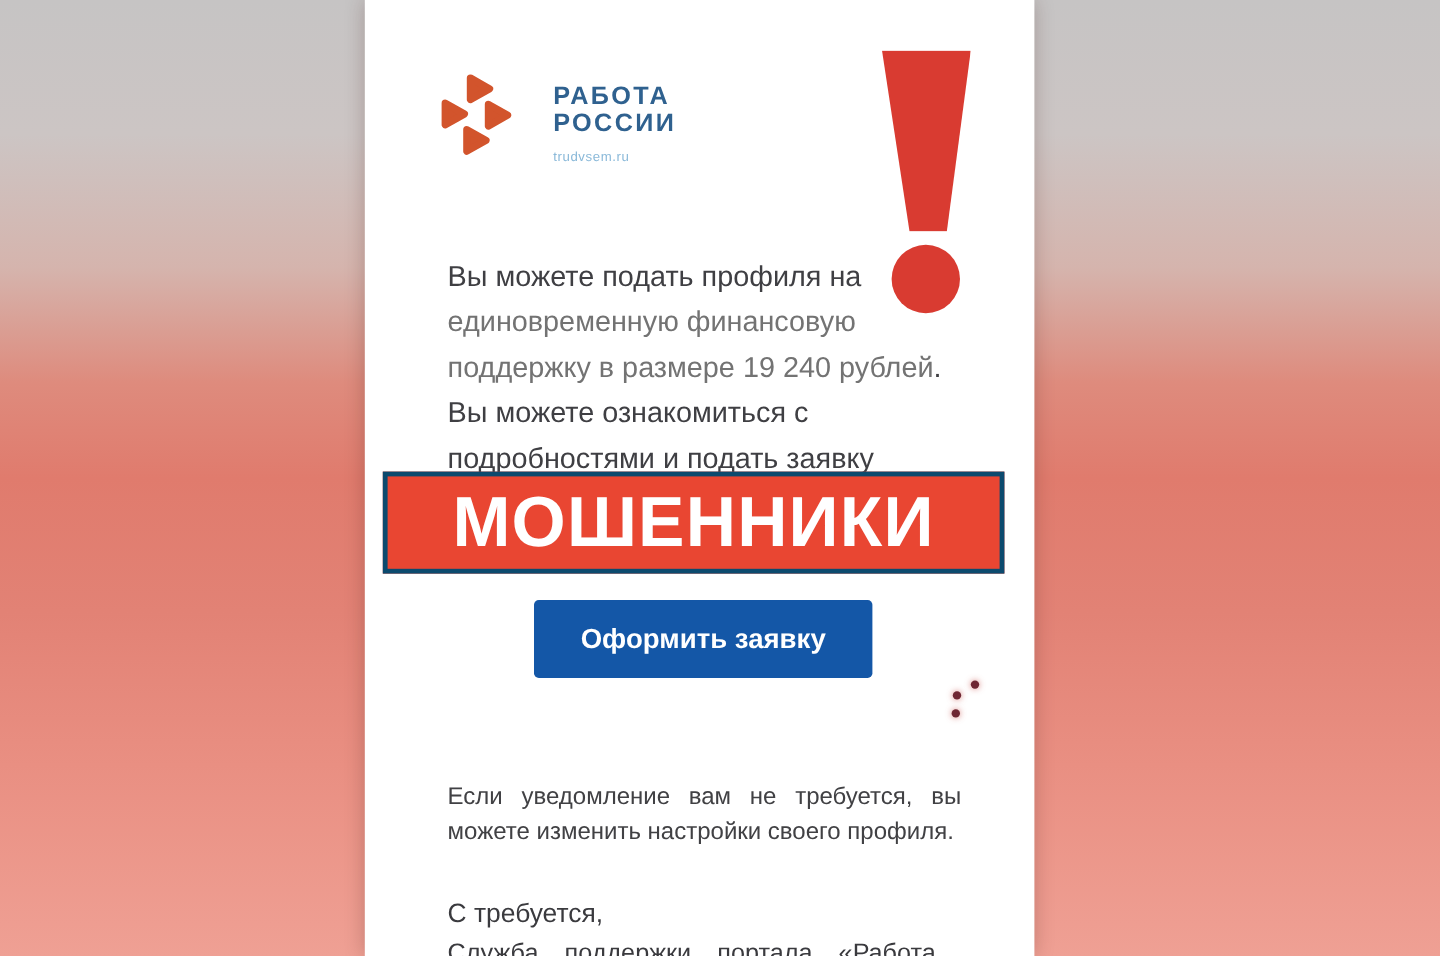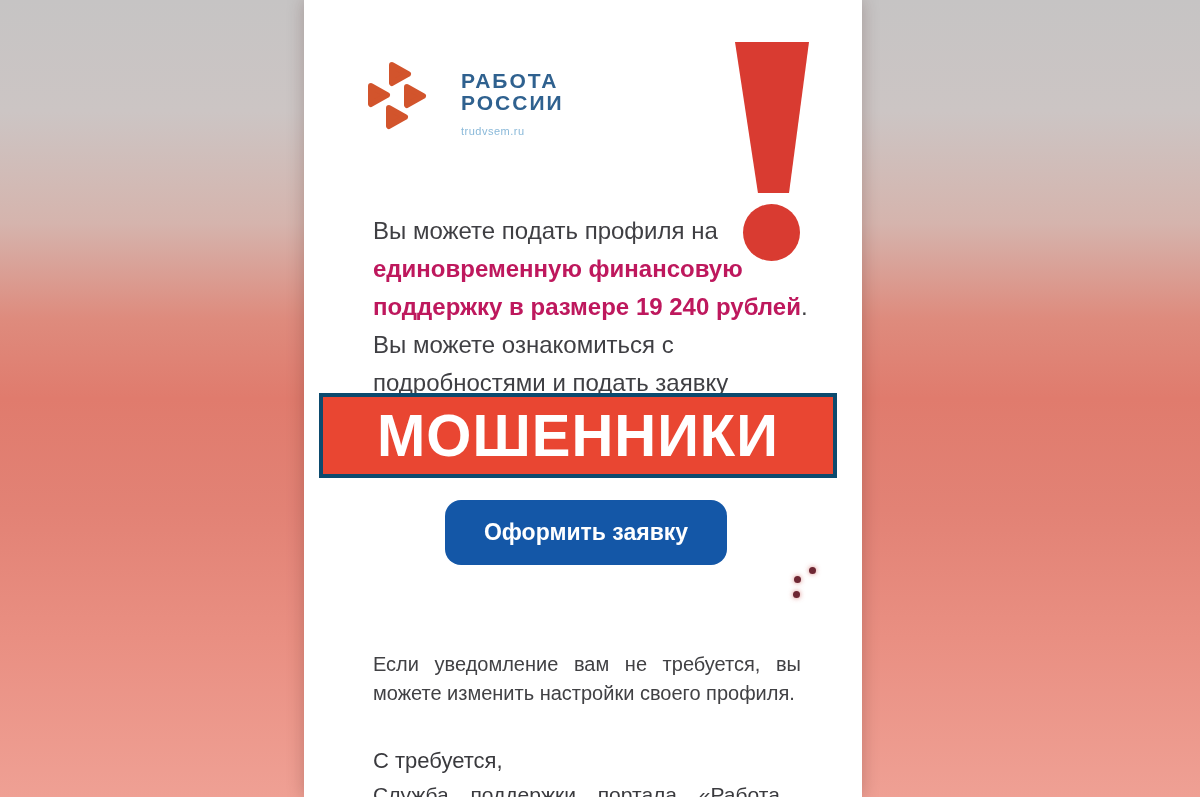--- a/index.html
+++ b/index.html
@@ -46,35 +46,35 @@
   .mini-dot.d3{left:489px;top:591px;}
   
   .greeting{
     position:absolute;left:69px;top:158px;
     font-size:24px;color:#3e3e41;
   }
   .body-text{
     position:absolute;left:69px;top:212px;width:440px;
     font-size:24px;line-height:38px;color:#3f3f43;text-align:left;
   }
-  .body-text b{color:#be185d;font-weight:bold;}
+  .body-text b{color:#737373;font-weight:normal;}
   
   .scam-banner{
     position:absolute;left:15px;top:393px;width:518px;height:85px;
     background:#e94632;border:4px solid #0c4a6e;box-sizing:border-box;
     display:flex;align-items:center;justify-content:center;
   }
   .scam-banner span{
     color:#ffffff;font-weight:bold;font-size:58px;letter-spacing:1px;
     transform:scaleY(1.02);white-space:nowrap;
   }
   
   .cta{
     position:absolute;left:141px;top:500px;width:282px;height:65px;
-    background:#1457a7;border:none;border-radius:16px;cursor:pointer;
+    background:#1457a7;border:none;border-radius:4px;cursor:pointer;
     display:flex;align-items:center;justify-content:center;
   }
   .cta span{color:#ffffff;font-weight:bold;font-size:23px;}
   
   .notice{
     position:absolute;left:69px;top:650px;width:428px;
     font-size:20px;line-height:29px;color:#414144;text-align:justify;
   }
   .signoff{
     position:absolute;left:69px;top:748px;

